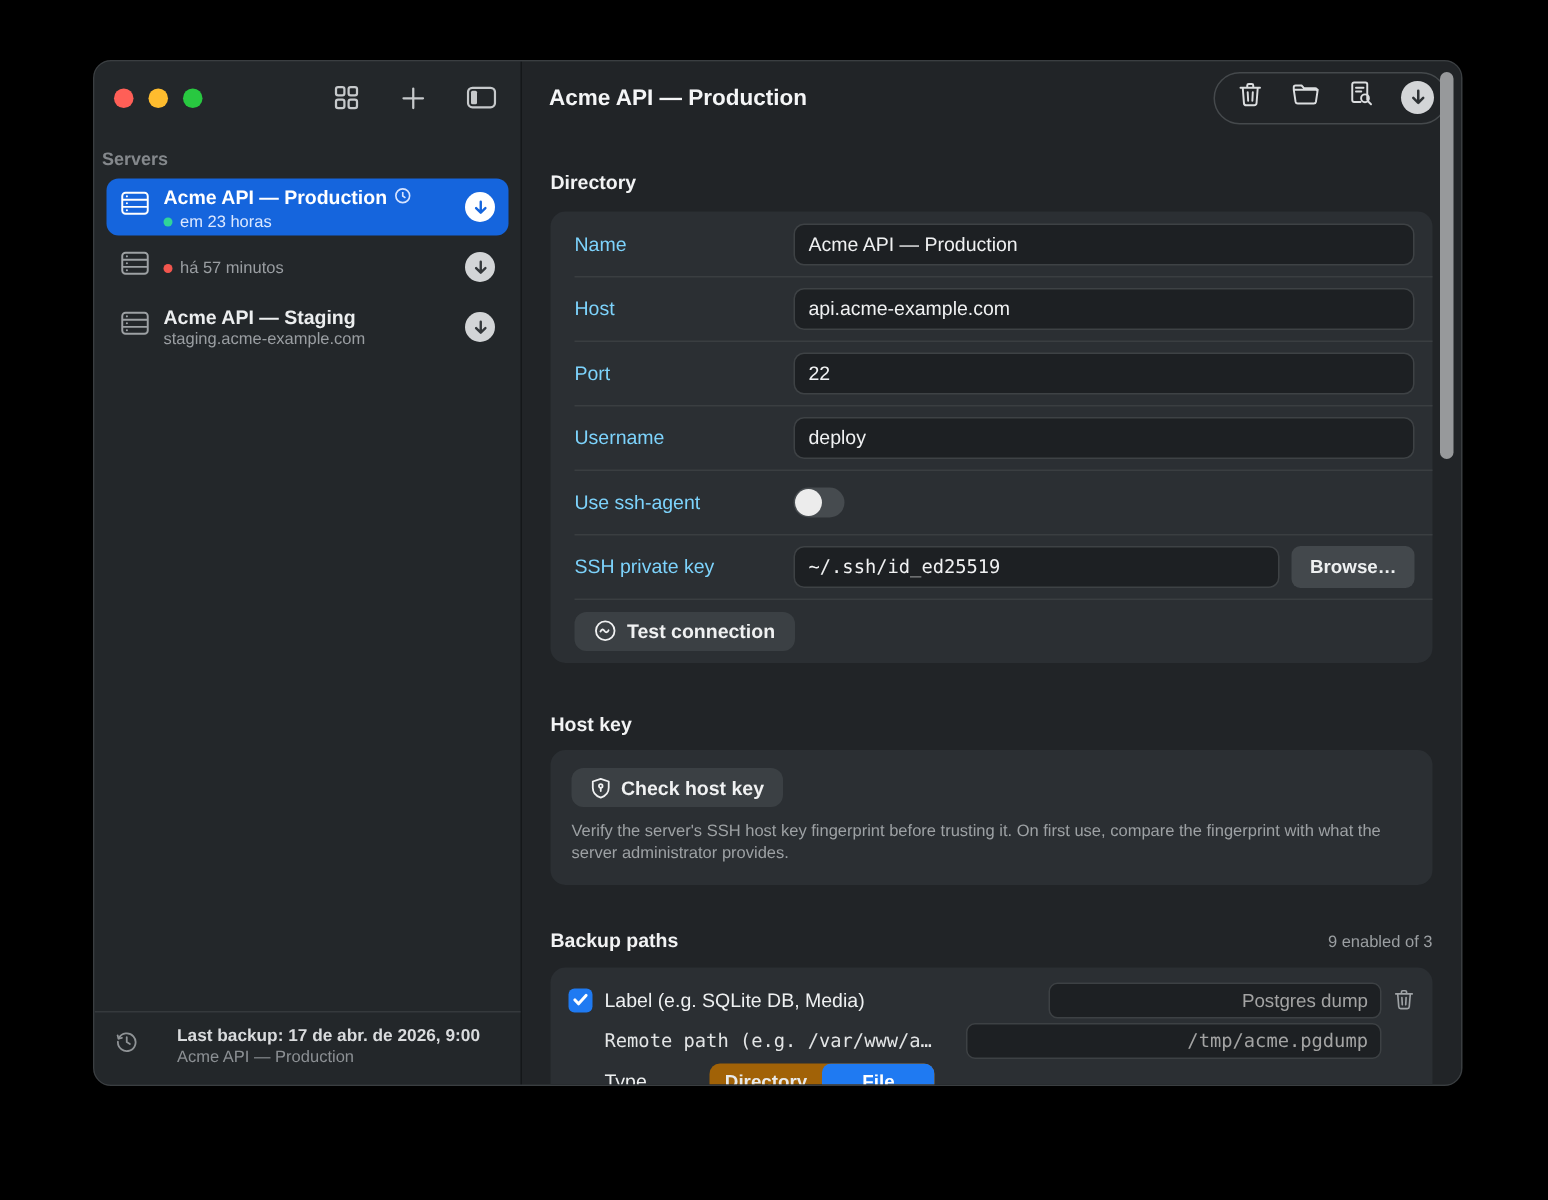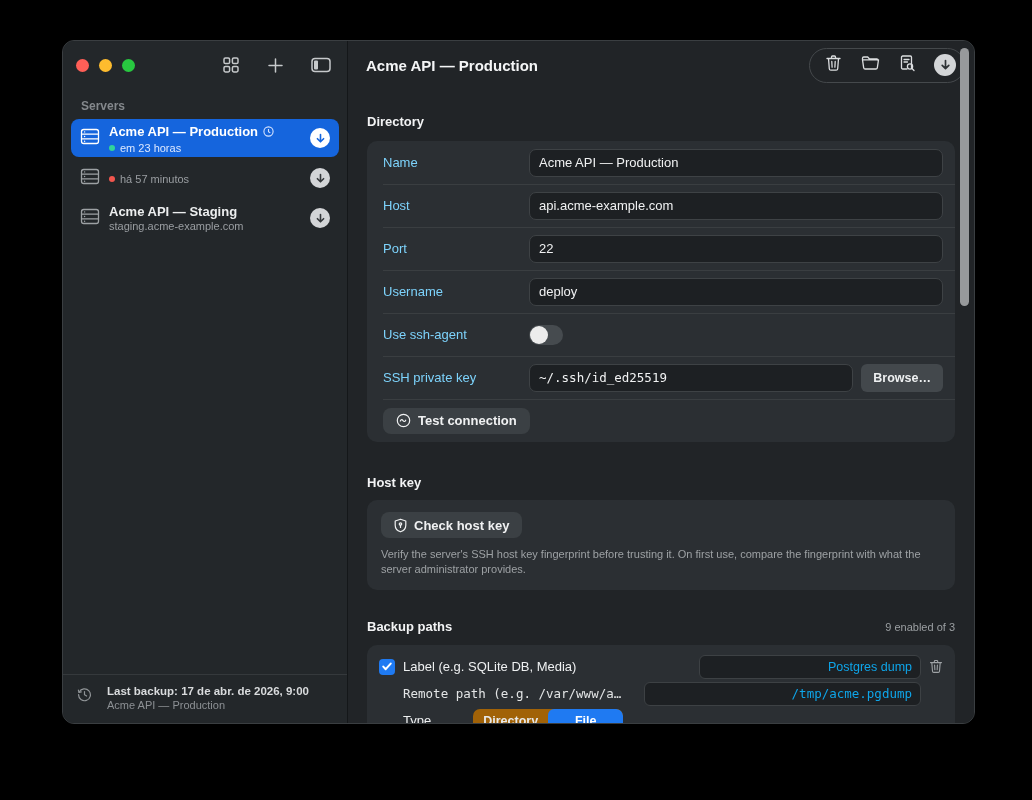--- a/index.html
+++ b/index.html
@@ -14,21 +14,21 @@
   
   .sidebar { width:285px; flex:0 0 285px; background:#23272a; border-right:1px solid #141719;
     position:relative; display:flex; flex-direction:column; }
   .sidebar-titlebar { height:48px; display:flex; align-items:center; padding:0 16px 0 13px; }
   .traffic-lights { display:flex; gap:10px; }
   .tl { width:13px; height:13px; border-radius:50%; }
   .tl.red { background:#ff5f57; } .tl.yellow { background:#febc2e; } .tl.green { background:#28c840; }
   .sidebar-tools { margin-left:auto; display:flex; align-items:center; gap:27px; color:#c6c9cb; }
   .sidebar-tools svg { display:block; }
 
-  .servers-label { font-size:12px; font-weight:700; color:#84888c; padding:10px 0 6px 18px; }
+  .servers-label { font-size:12px; font-weight:700; color:#84888c; padding:10px 0 6px 5px; }
   .server-list { padding:0 8px; }
   .server-item { height:38px; border-radius:8px; display:flex; align-items:center;
     padding:0 9px; margin-bottom:2px; }
   .server-item.selected { background:#1565dd; }
   .server-icon { flex:0 0 22px; color:#9da1a4; }
   .server-item.selected .server-icon { color:#fff; }
   .server-text { flex:1; min-width:0; padding-left:7px; }
   .server-title-line { display:flex; align-items:center; gap:5px; }
   .server-title { font-size:13px; font-weight:700; color:#eceeef; white-space:nowrap; }
   .server-item.selected .server-title { color:#fff; }
@@ -37,21 +37,21 @@
   .server-sub { display:flex; align-items:center; gap:5px; font-size:11px; color:#9a9ea2;
     margin-top:1px; }
   .server-item.selected .server-sub { color:#dce8ff; }
   .dot { width:6px; height:6px; border-radius:50%; }
   .dot.green { background:#30d49a; } .dot.red { background:#f2564e; }
   .dl-btn { flex:0 0 20px; width:20px; height:20px; border-radius:50%; background:#d3d5d7;
     display:flex; align-items:center; justify-content:center; color:#34383b; }
   .server-item.selected .dl-btn { background:#ffffff; color:#1565dd; }
 
   .sidebar-footer { position:absolute; left:0; right:0; bottom:0; border-top:1px solid #35393c;
-    padding:10px 14px 12px; display:flex; gap:15px; }
+    padding:10px 14px 12px; display:flex; gap:26px; }
   .footer-icon { color:#8f9396; padding-top:2px; }
   .footer-line1 { font-size:11.5px; font-weight:600; color:#d9dbdd; }
   .footer-line2 { font-size:11px; color:#8c9094; margin-top:2px; }
 
   
   .main { flex:1; position:relative; background:#212427; overflow:hidden; }
   .main-header { height:48px; display:flex; align-items:center; padding:0 9px 0 18px; }
   .main-title { font-size:15px; font-weight:700; color:#f4f5f6; }
   .header-toolbar { margin-left:auto; height:35px; border:1px solid #45494c; border-radius:18px;
     display:flex; align-items:center; gap:19px; padding:0 8px 0 15px; color:#dcdee0; }
@@ -92,21 +92,21 @@
 
   
   .paths-card { margin-top:11px; padding:10px 12px 14px; }
   .path-row { display:flex; align-items:center; height:24px; margin-bottom:3px; }
   .checkbox { width:16px; height:16px; border-radius:4px; background:#1f7af2; color:#fff;
     display:flex; align-items:center; justify-content:center; flex:0 0 16px; }
   .path-label { font-size:13px; color:#eef0f1; padding-left:8px; white-space:nowrap; }
   .path-label.mono { font-family:"DejaVu Sans Mono", monospace; font-size:12.5px; color:#e3e5e6; }
   .path-indent { width:24px; flex:0 0 24px; }
   .right-input { height:24px; background:#1d2023; border:1px solid #3d4144; border-radius:6px;
-    color:#0ea5e9; font-size:12.5px; text-align:right; padding:0 8px; outline:none;
+    color:#a3a3a3; font-size:12.5px; text-align:right; padding:0 8px; outline:none;
     font-family:"Liberation Sans", sans-serif; }
   .right-input.mono { font-family:"DejaVu Sans Mono", monospace; }
   .row-spacer { flex:1; }
   .trash-col { width:22px; flex:0 0 22px; display:flex; justify-content:flex-end;
     color:#9fa3a6; }
   .segmented { display:flex; background:#a16207; border-radius:7px; overflow:hidden;
     margin-left:42px; }
   .segment { width:75px; height:24px; display:flex; align-items:center; justify-content:center;
     font-size:12.5px; font-weight:600; color:#e8eaeb; }
   .segment.selected { background:#1f7af2; color:#fff; border-radius:6px; }

